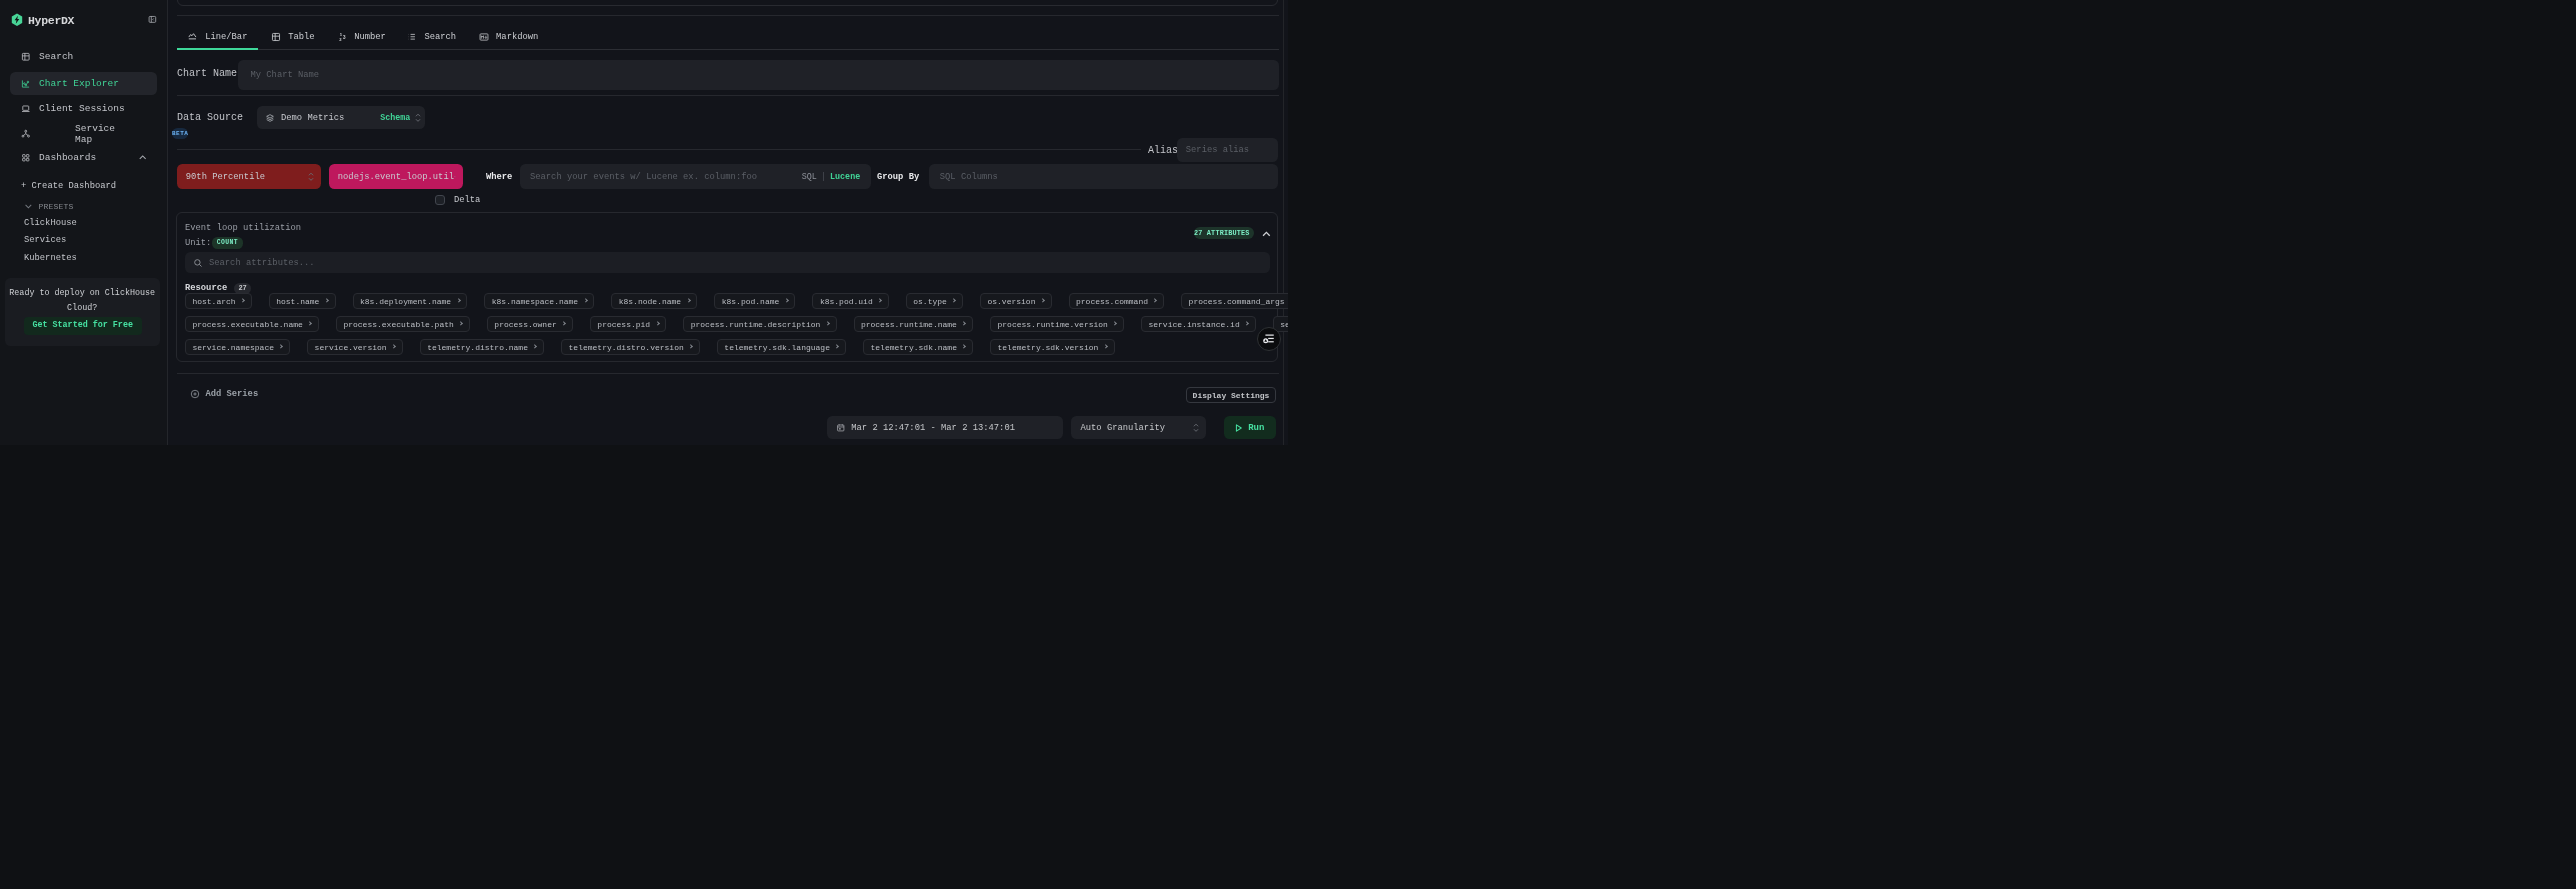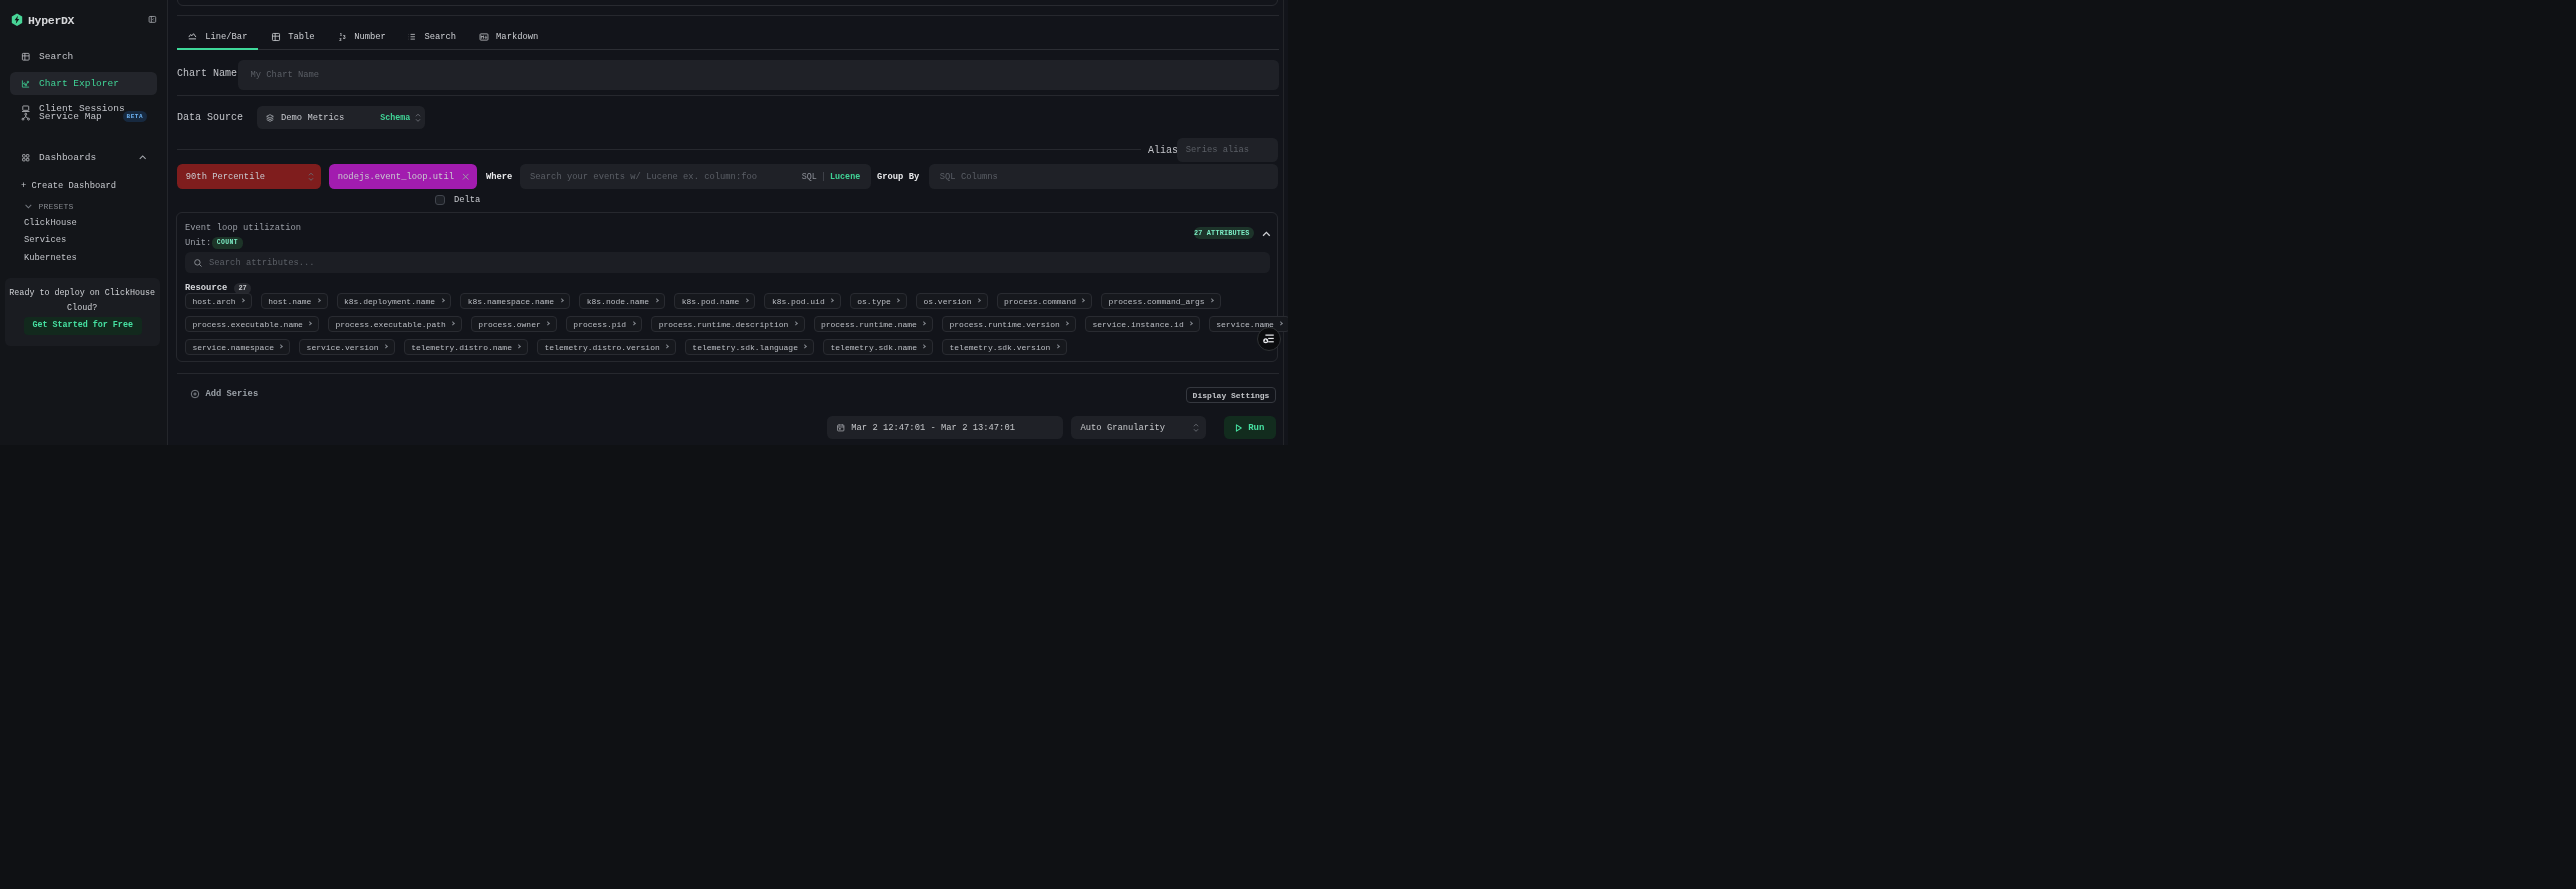--- a/index.html
+++ b/index.html
@@ -24,21 +24,21 @@
   .sidecard { position:absolute; left:4.7px; top:278px; width:155px; height:68px; background:#1a1c21; border-radius:5.4px; text-align:center; color:#cfd1d5; font-size:8.4px; }
   .sidecard .btn { position:absolute; left:19px; top:39px; width:118px; height:17.6px; line-height:17.6px; background:#12291d; color:#46e0a1; border-radius:4px; font-weight:bold; font-size:8.4px; }
 
   
   .main { position:absolute; left:168px; top:0; width:1120px; height:445px; }
   .m { position:absolute; }
   .divider { position:absolute; left:8.8px; width:1102px; height:0.7px; background:#26282e; }
   .label13 { font-size:10px; color:#c3c5ca; }
   .inputbox { position:absolute; background:#1f2127; border-radius:5.4px; display:flex; align-items:center; }
   .ph { color:#5b5f66; }
-  .chiprow { position:absolute; left:17px; display:flex; gap:9px; }
+  .chiprow { position:absolute; left:17px; display:flex; gap:17px; }
   .chip { height:16px; display:inline-flex; align-items:center; padding:0 6.4px; border:0.7px solid #292b31; border-radius:4px; background:#16181d; color:#bcbfc5; font-size:8px; white-space:nowrap; }
   .chip i { display:inline-block; width:3.4px; height:3.4px; border-right:1px solid #84888f; border-top:1px solid #84888f; transform:rotate(45deg); margin-left:5.4px; }
 
   .green { color:#40d396; }
 </style>
 </head>
 <body>
 <div class="app">
   <div class="m" style="position:absolute; left:1283px; top:0; width:0.7px; height:445px; background:#232529;"></div>
   <div class="sidebar">
@@ -72,21 +72,21 @@
         </svg>
       Chart Explorer
     </div>
     <div class="navitem" style="top:97px;">
       <svg class="nico" width="9.5" height="9.5" viewBox="0 0 24 24" fill="none" stroke="#c3c5ca" stroke-width="2">
           <rect x="4.5" y="5" width="15" height="11" rx="1.5"></rect>
           <path d="M2.5 19 H21.5"></path>
         </svg>
       Client Sessions
     </div>
-    <div class="navitem" style="top:105px;">
+    <div class="navitem" style="top:122px;gap:36px;">
       <svg class="nico" width="9.5" height="9.5" viewBox="0 0 24 24" fill="none" stroke="#c3c5ca" stroke-width="2">
           <circle cx="12" cy="5.5" r="2.4"></circle>
           <circle cx="5" cy="18" r="2.4"></circle>
           <circle cx="19" cy="18" r="2.4"></circle>
           <path d="M12 8 V12 M12 12 L6.3 16.2 M12 12 L17.7 16.2"></path>
         </svg>
       Service Map
       <span class="badge-beta">BETA</span>
     </div>
     <div class="navitem" style="top:146px;">
@@ -186,21 +186,21 @@
         <span class="ph" style="margin-left:8.8px;">Series alias</span>
       </div>
 
     <div class="inputbox" style="left:8.8px; top:164px; width:144px; height:25px; background:#7f1d1d;">
       <span style="margin-left:9px; color:#c9cbd0;">90th Percentile</span>
       <svg style="margin-left:auto; margin-right:6.8px;" width="6" height="9.5" viewBox="0 0 10 16" fill="none" stroke="#686c73" stroke-width="1.6">
           <path d="M1.5 5.5 L5 2 L8.5 5.5"></path>
           <path d="M1.5 10.5 L5 14 L8.5 10.5"></path>
         </svg>
     </div>
-    <div class="inputbox" style="left:161px; top:164px; width:148px; height:25px; background:#a21caf;">
+    <div class="inputbox" style="left:161px; top:164px; width:134px; height:25px; background:#be185d;">
       <span style="margin-left:8.8px; color:#c9cbd0;">nodejs.event_loop.util</span>
       <svg style="margin-left:auto; margin-right:7.4px;" width="7.4" height="7.4" viewBox="0 0 12 12" fill="none" stroke="#9da0a6" stroke-width="1.5">
           <path d="M1.5 1.5 L10.5 10.5 M10.5 1.5 L1.5 10.5"></path>
         </svg>
     </div>
     <div class="m" style="left:318px; top:172px; font-weight:bold; color:#e8e9eb;">Where</div>
     <div class="inputbox" style="left:352px; top:164px; width:351px; height:25px;">
       <span class="ph" style="margin-left:10px;">Search your events w/ Lucene ex. column:foo</span>
       <span style="margin-left:auto; color:#8d9199; font-size:8.4px;">SQL</span>
       <span style="margin:0 4px; color:#4a4e55;">|</span>

